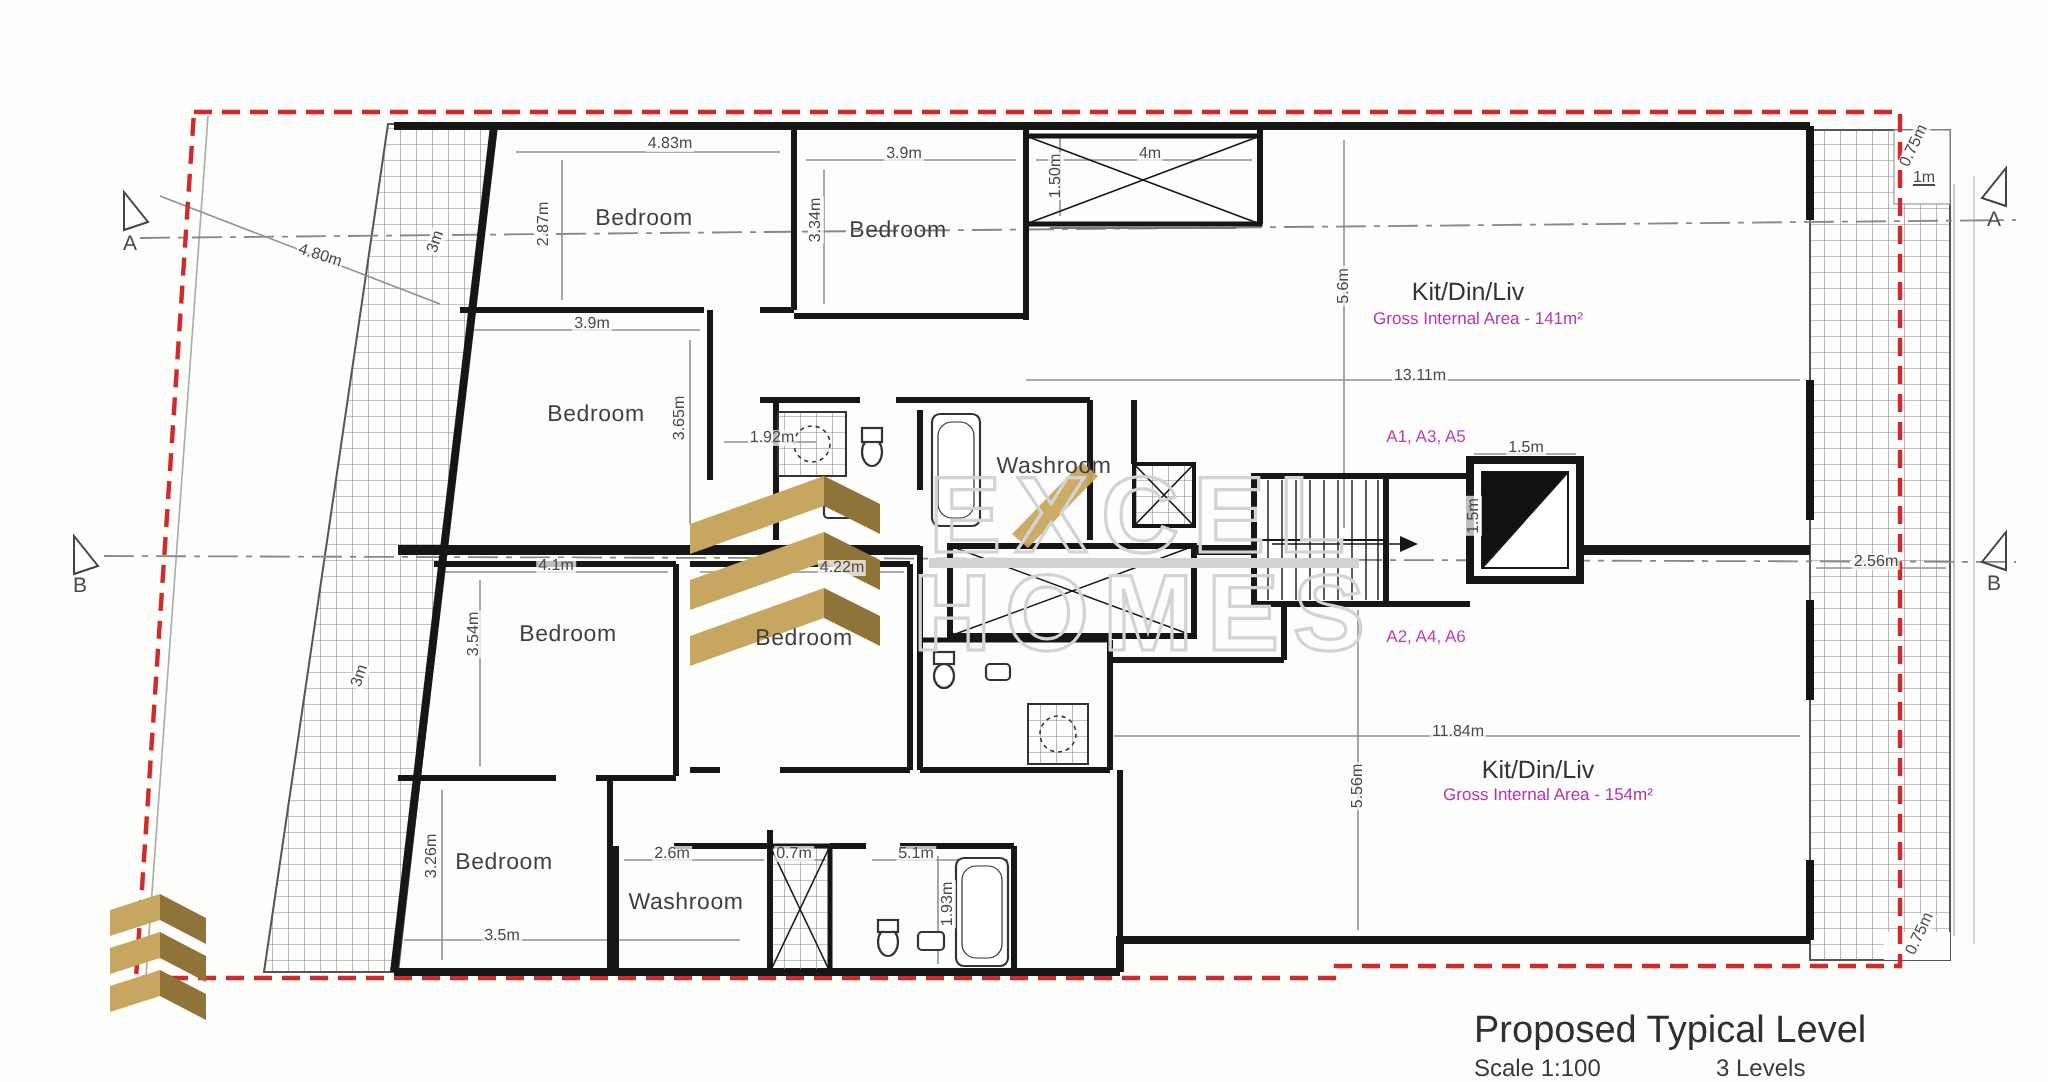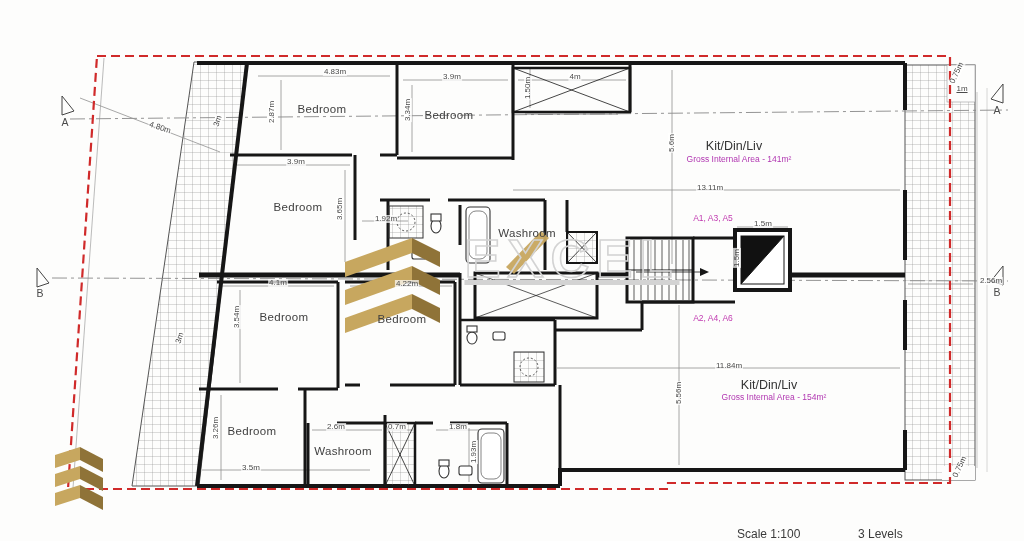--- a/index.html
+++ b/index.html
@@ -225,20 +225,21 @@
       <polygon points="55,455 80,447 80,460 55,468" fill="#c7a75f"></polygon>
       <polygon points="80,447 103,459 103,472 80,460" fill="#8f7338"></polygon>
       <polygon points="55,474 80,466 80,479 55,487" fill="#c7a75f"></polygon>
       <polygon points="80,466 103,478 103,491 80,479" fill="#8f7338"></polygon>
       <polygon points="55,493 80,485 80,498 55,506" fill="#c7a75f"></polygon>
       <polygon points="80,485 103,497 103,510 80,498" fill="#8f7338"></polygon>
     </g>
   </svg>
 
   <div class="wm wm1" style="left:572px;top:258px;text-decoration:underline;">EXCEL</div>
+  <div class="wm wm2" style="left:573px;top:307px;">HOMES</div>
 
   <div class="labels">
 
     <span class="room" style="left:322px;top:110px;">Bedroom</span>
     <span class="room" style="left:449px;top:116px;">Bedroom</span>
     <span class="room" style="left:298px;top:208px;">Bedroom</span>
     <span class="room" style="left:527px;top:234px;">Washroom</span>
     <span class="room" style="left:284px;top:318px;">Bedroom</span>
     <span class="room" style="left:402px;top:320px;">Bedroom</span>
     <span class="room" style="left:252px;top:432px;">Bedroom</span>
@@ -266,33 +267,34 @@
     <span class="dim" style="left:218px;top:121px;--r:-72deg;">3m</span>
     <span class="dim" style="left:296px;top:162px;">3.9m</span>
     <span class="dim" style="left:340px;top:209px;--r:-90deg;">3.65m</span>
     <span class="dim" style="left:386px;top:219px;">1.92m</span>
     <span class="dim" style="left:710px;top:188px;">13.11m</span>
     <span class="dim" style="left:672px;top:143px;--r:-90deg;">5.6m</span>
     <span class="dim" style="left:763px;top:224px;">1.5m</span>
     <span class="dim" style="left:737px;top:258px;--r:-90deg;">1.5m</span>
     <span class="dim" style="left:278px;top:283px;">4.1m</span>
     <span class="dim" style="left:237px;top:317px;--r:-90deg;">3.54m</span>
-    <span class="dim" style="left:407px;top:284px;">4.22m</span>
+    <span class="dim" style="left:421px;top:284px;">4.22m</span>
     <span class="dim" style="left:729px;top:366px;">11.84m</span>
     <span class="dim" style="left:679px;top:393px;--r:-90deg;">5.56m</span>
-    <span class="dim" style="left:991px;top:281px;">2.56m</span>
+    <span class="dim" style="left:938px;top:281px;">2.56m</span>
     <span class="dim" style="left:251px;top:468px;text-align:center;">3.5m</span>
     <span class="dim" style="left:216px;top:428px;--r:-90deg;">3.26m</span>
     <span class="dim" style="left:336px;top:427px;">2.6m</span>
     <span class="dim" style="left:397px;top:427px;">0.7m</span>
-    <span class="dim" style="left:458px;top:427px;">1.8m</span>
+    <span class="dim" style="left:458px;top:427px;">5.1m</span>
     <span class="dim" style="left:474px;top:452px;--r:-90deg;">1.93m</span>
     <span class="dim" style="left:957px;top:73px;--r:-65deg;">0.75m</span>
     <span class="dim" style="left:960px;top:467px;--r:-65deg;">0.75m</span>
     <span class="dim" style="left:962px;top:89px;text-decoration:underline;">1m</span>
     <span class="dim" style="left:180px;top:338px;--r:-72deg;">3m</span>
   </div>
 
 
+  <div class="tb tb-title">Proposed Typical Level</div>
   <div class="tb tb-scale">Scale 1:100</div>
   <div class="tb tb-levels">3 Levels</div>
 
 </div>
 
 </body></html>

